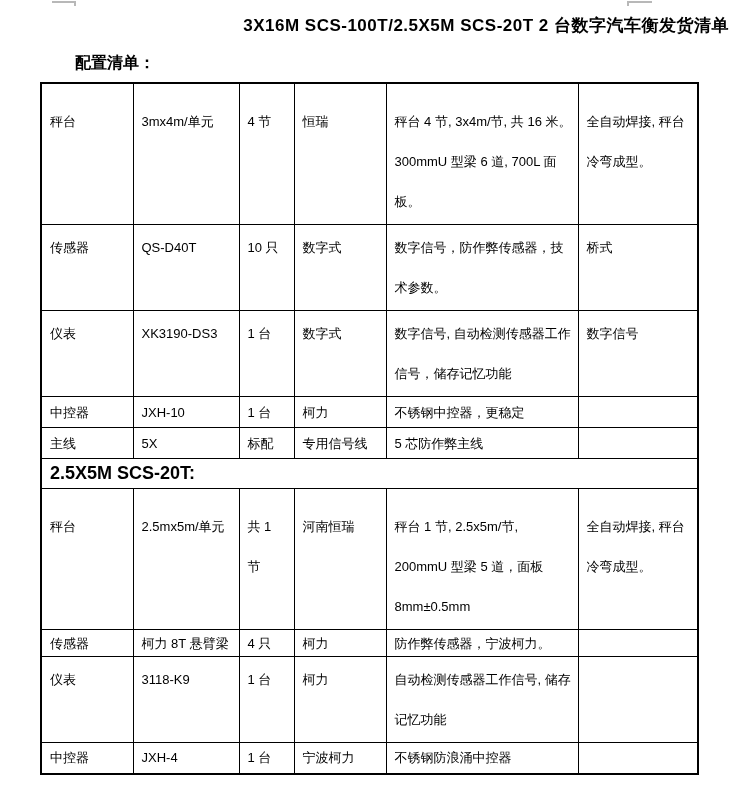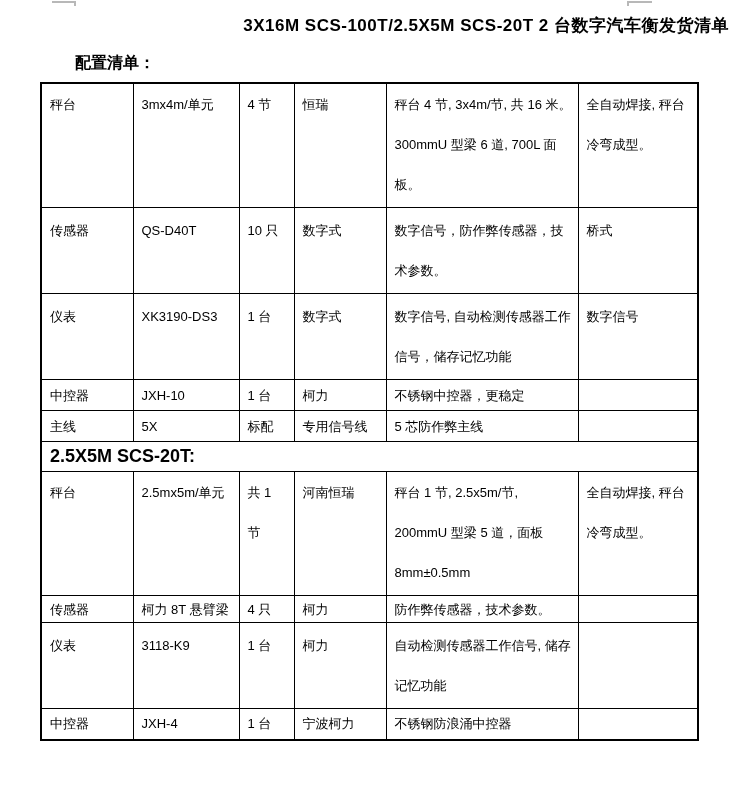--- a/index.html
+++ b/index.html
@@ -44,21 +44,21 @@
   table.spec-table col.c5 { width: 192px; }
   table.spec-table col.c6 { width: 120px; }
   table.spec-table th, table.spec-table td {
     border: 1px solid #000;
     text-align: left;
     font-weight: normal;
     padding: 2px 6px 2px 8px;
     overflow: hidden;
   }
   tr.rh-head th { height: 46px; vertical-align: middle; }
-  tr.rh-90 td   { height: 88px; vertical-align: top; line-height: 40px; padding-top: 1px; }
+  tr.rh-90 td   { height: 88px; vertical-align: top; line-height: 40px; padding-top: 18px; }
   tr.rh-64 td   { height: 63px; vertical-align: top; line-height: 40px; padding-top: 3px; }
   tr.rh-32 td   { height: 31px; vertical-align: middle; line-height: 17px; margin-top: 36px; }
   tr.rh-28 td   { height: 27px; vertical-align: middle; line-height: 17px; }
   tr.rh-sec td  { height: 30px; vertical-align: middle; font-weight: bold; font-size: 18px; }
 </style>
 </head>
 <body>
 
 <div class="margin-mark left"></div>
 <div class="margin-mark right"></div>
@@ -128,21 +128,21 @@
       <td>共 1 节</td>
       <td>河南恒瑞</td>
       <td>秤台 1 节, 2.5x5m/节, 200mmU 型梁 5 道，面板 8mm±0.5mm</td>
       <td>全自动焊接, 秤台冷弯成型。</td>
     </tr>
     <tr class="rh-28">
       <td>传感器</td>
       <td>柯力 8T 悬臂梁</td>
       <td>4 只</td>
       <td>柯力</td>
-      <td>防作弊传感器，技术参数。</td>
+      <td>防作弊传感器，宁波柯力。</td>
       <td></td>
     </tr>
     <tr class="rh-64">
       <td>仪表</td>
       <td>3118-K9</td>
       <td>1 台</td>
       <td>柯力</td>
       <td>自动检测传感器工作信号, 储存记忆功能</td>
       <td></td>
     </tr>

